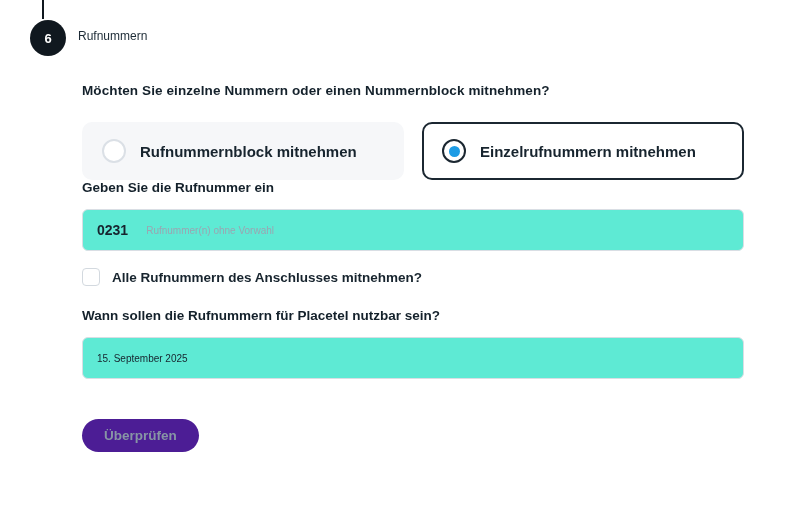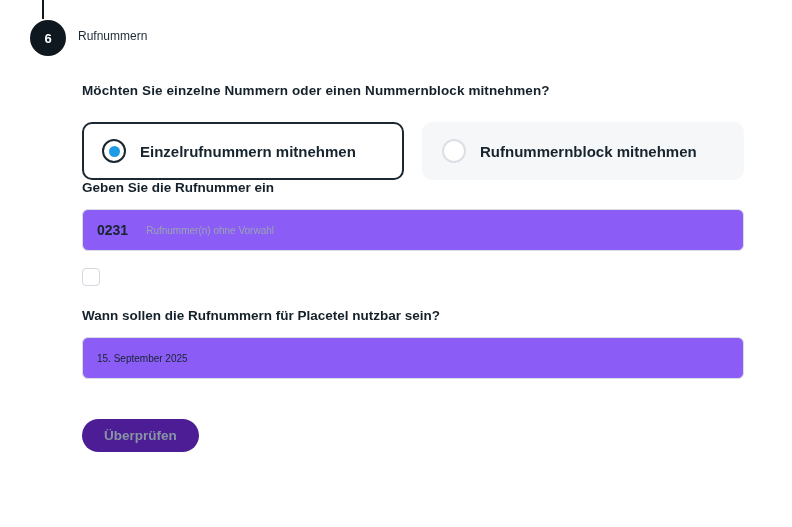--- a/index.html
+++ b/index.html
@@ -56,21 +56,21 @@
   .card-label { font-size: 15px; font-weight: 600; color: #17242e; }
 
   
   .section-label { font-size: 13.5px; font-weight: bold; color: #14212b; }
   .mt-phone-label { }
   .mt-date-label  { margin-top: 22px; }
 
   .field {
     margin-top: 14px; height: 42px; width: 662px;
     border: 1px solid #d9dee4; border-radius: 6px;
-    background: #8b5cf6;
+    background: #5eead4;
     display: flex; align-items: center;
     padding: 0 14px;
   }
   .field .prefix {
     font-size: 14px; font-weight: bold; color: #17242e;
     margin-right: 18px; flex: none;
   }
   .field input {
     border: none; outline: none; background: transparent;
     font-family: "Liberation Sans", "DejaVu Sans", sans-serif;
@@ -107,41 +107,42 @@
   <div class="step-circle">
     <span>6</span>
   </div>
   <div class="step-title">Rufnummern</div>
 
   <div class="content">
 
     <div class="q-label">Möchten Sie einzelne Nummern oder einen Nummernblock mitnehmen?</div>
 
     <div class="cards">
+      <div class="card unselected">
+        <span class="radio off"></span>
+        <span class="card-label">Rufnummernblock mitnehmen</span>
+      </div>
       <div class="card selected">
         <span class="radio on">
           <span class="radio-dot"></span>
         </span>
         <span class="card-label">Einzelrufnummern mitnehmen</span>
-      </div>
-      <div class="card unselected">
-        <span class="radio off"></span>
-        <span class="card-label">Rufnummernblock mitnehmen</span>
       </div>
     </div>
 
     <div class="section-label mt-phone-label">Geben Sie die Rufnummer ein</div>
 
     <div class="field">
       <span class="prefix">0231</span>
       <input type="text" placeholder="Rufnummer(n) ohne Vorwahl" style="">
     </div>
 
     <div class="check-row">
       <span class="checkbox"></span>
+      <span class="check-label">Alle Rufnummern des Anschlusses mitnehmen?</span>
     </div>
 
     <div class="section-label mt-date-label">Wann sollen die Rufnummern für Placetel nutzbar sein?</div>
 
     <div class="field">
       <input type="text" class="date-value" value="15. September 2025" style="">
     </div>
 
     <button class="verify-btn">Überprüfen</button>
 

